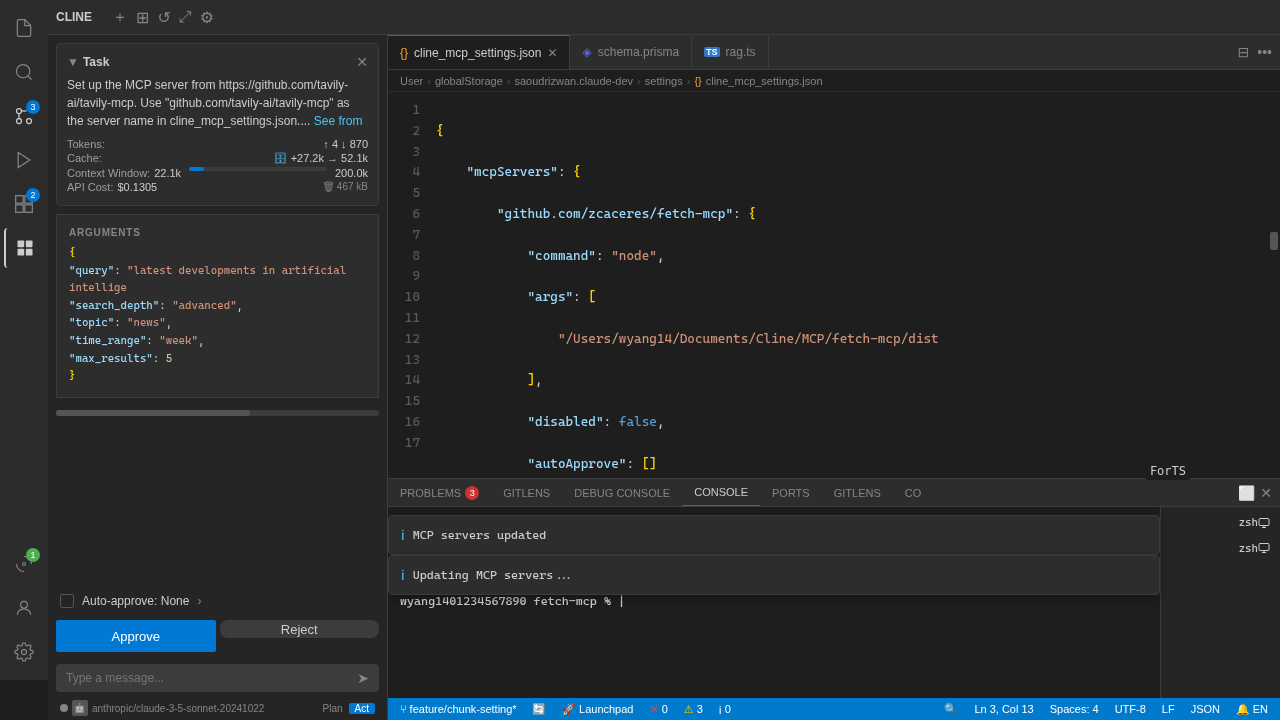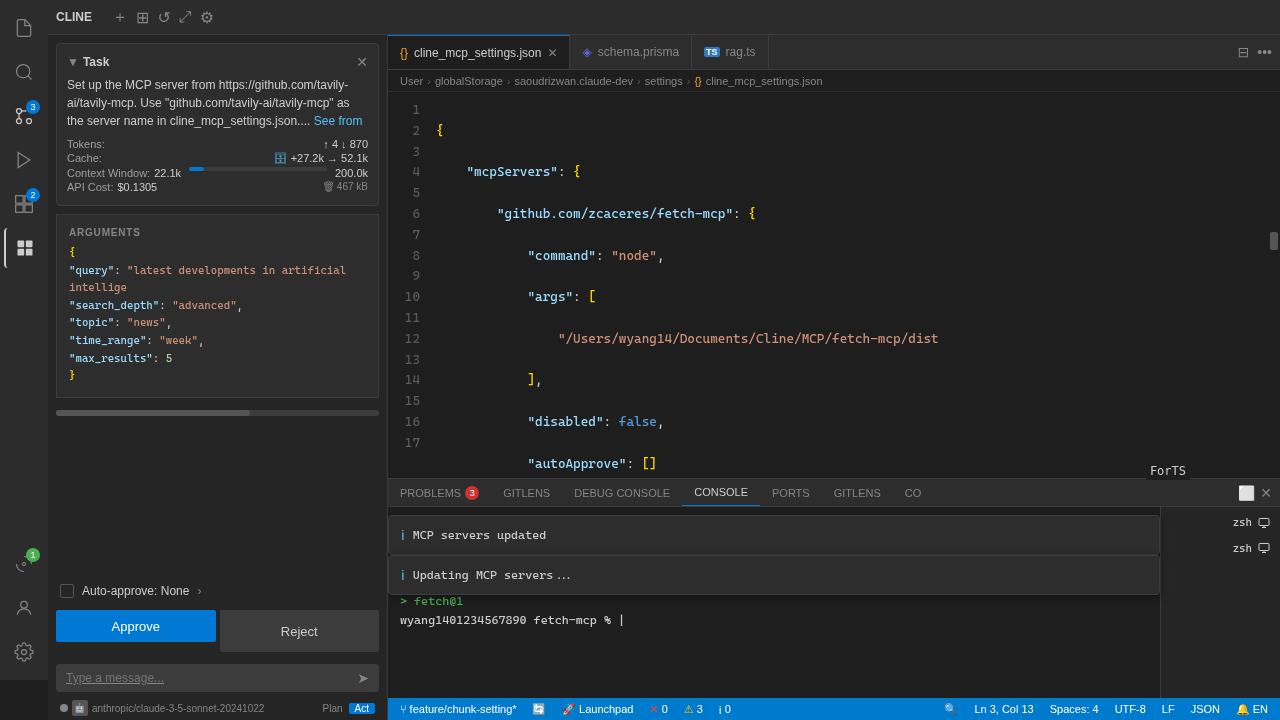--- a/index.html
+++ b/index.html
@@ -239,44 +239,43 @@
       height: 32px;
       background: #0078d4;
       color: white;
       border: none;
       border-radius: 2px;
       font-size: 13px;
       cursor: pointer;
     }
     .btn-reject {
       flex: 1;
-      height: 42px;
+      height: 18px;
       background: #3c3c3c;
       color: #cccccc;
       border: none;
-      border-radius: 2px;
+      border-radius: 8px;
       font-size: 13px;
       cursor: pointer;
     }
     .message-input-area {
       margin: 4px 8px;
       background: #3c3c3c;
       border-radius: 4px;
       display: flex;
       align-items: center;
       padding: 6px 10px;
     }
     .message-input {
       flex: 1;
       background: transparent;
       border: none;
       color: #858585;
       font-size: 12px;
       outline: none;
-      text-decoration: underline;
     }
     .send-icon { color: #858585; font-size: 14px; cursor: pointer; }
     .model-info {
       display: flex;
       align-items: center;
       justify-content: space-between;
       padding: 4px 12px 4px 12px;
       font-size: 10px;
       color: #858585;
     }
@@ -454,21 +453,20 @@
       gap: 2px;
       padding: 4px;
     }
     .terminal-side-item {
       display: flex;
       align-items: center;
       justify-content: flex-end;
       padding: 3px 6px;
       font-size: 11px;
       color: #cccccc;
-      gap: 6px;
     }
     
     .status-bar {
       height: 22px;
       background: #007acc;
       display: flex;
       align-items: center;
       padding: 0 8px;
       font-size: 11px;
       color: white;
@@ -763,21 +761,20 @@
             <span style="color:#858585;font-size:14px;cursor:pointer">⬜</span>
             <span style="color:#858585;font-size:14px;cursor:pointer">✕</span>
           </div>
         </div>
 
         <div class="terminal-content">
           <span class="terminal-line">45 packages are looking for funding</span>
           <span class="terminal-line">run `np</span>
           <span class="terminal-line">&nbsp;</span>
           <span class="terminal-line">found 0 v</span>
-          <span class="terminal-line"><span class="terminal-prompt">&gt; fetch@1</span></span>
           <span class="terminal-line">wyang1401234567890  fetch-mcp %  |</span>
 
           <div class="notification" style="position:absolute;top:8px;left:0px;right:120px;z-index:5">
             <span class="notification-icon">ℹ</span>
             <span>MCP servers updated</span>
           </div>
           <div class="notification" style="position:absolute;top:48px;left:0px;right:120px;z-index:5">
             <span class="notification-icon">ℹ</span>
             <span>Updating MCP servers...</span>
           </div>

